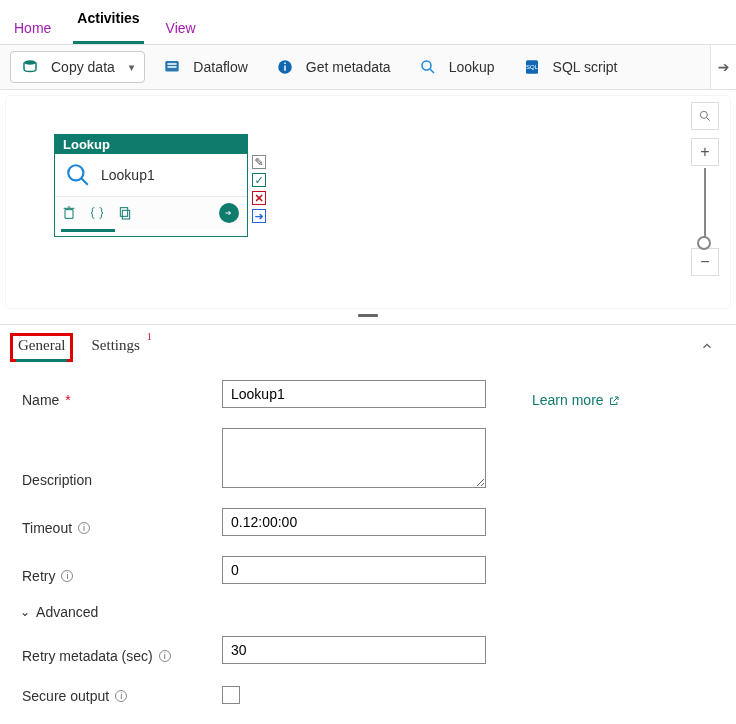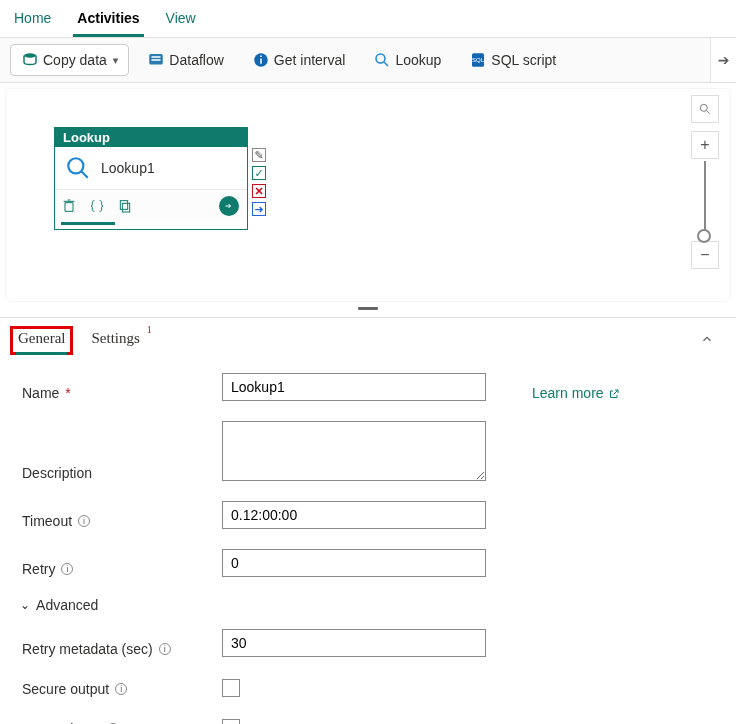--- a/index.html
+++ b/index.html
@@ -1,24 +1,24 @@
 <!DOCTYPE html>
 <html><head>
 <meta charset="utf-8">
 <style>
   * { box-sizing: border-box; margin: 0; padding: 0; }
   body { font-family: "Segoe UI", Arial, sans-serif; font-size: 14px; color: #323130; background: #fff; width: 736px; height: 724px; overflow: hidden; }
 
   .main-tabs { display: flex; padding: 4px 0 0 10px; border-bottom: 1px solid #e1e1e1; gap: 18px; }
   .main-tab { padding: 6px 4px 8px 4px; cursor: pointer; }
   .main-tab.active { border-bottom: 3px solid #0f7b6c; font-weight: 600; color:#000000; }
-  .main-tab.inactive { color:#0f766e; }
+  .main-tab.inactive { color:#a21caf;margin-top:10px; }
 
   .toolbar { display: flex; align-items: center; gap: 8px; padding: 6px 10px; border-bottom: 1px solid #e1e1e1; background:#fafafa; position:relative;}
-  .tool-btn { display: flex; align-items: center; gap: 4px; padding: 6px 10px; border-radius: 4px; cursor: pointer; white-space:nowrap; }
+  .tool-btn { display: flex; align-items: center; gap: 12px; padding: 6px 10px; border-radius: 4px; cursor: pointer; white-space:nowrap; }
   .tool-btn.highlight { background:#fff; border:1px solid #ccc; }
   .tool-icon { width: 18px; height: 18px; display:flex; align-items:center; justify-content:center; }
   .chev { font-size:11px; color:#605e5c; margin-left:2px;}
   .toolbar-overflow { position:absolute; right:0; top:0; bottom:0; width:26px; display:flex; align-items:center; justify-content:center; border-left:1px solid #e3e3e3; background:#fff; cursor:pointer;}
   .toolbar-overflow .arr{font-size:14px; color:#605e5c;}
 
   .canvas-wrap { position: relative; height: 212px; margin: 6px; border-radius: 4px; background:#fff; box-shadow:0 0 0 1px rgba(0,0,0,0.04);}
   .node { position:absolute; left:48px; top:38px; width:194px; border:1px solid #0f7b6c; background:#fff; }
   .node-title { background:#0f7b6c; color:#fff; padding:2px 8px; font-size:13px; font-weight:600;}
   .node-body { display:flex; align-items:center; gap:10px; padding:8px 10px; }
@@ -103,21 +103,21 @@
     <span>Dataflow</span>
   </div>
   <div class="tool-btn">
     <span class="tool-icon">
       <svg viewBox="0 0 24 24" width="18" height="18">
           <circle cx="12" cy="12" r="9" fill="#1267b3"></circle>
           <rect x="11" y="10" width="2" height="7" fill="#fff"></rect>
           <rect x="11" y="6" width="2" height="2" fill="#fff"></rect>
         </svg>
     </span>
-    <span>Get interval</span>
+    <span>Get metadata</span>
   </div>
   <div class="tool-btn">
     <span class="tool-icon">
       <svg viewBox="0 0 24 24" width="18" height="18">
           <circle cx="10" cy="10" r="6" fill="none" stroke="#1b87d6" stroke-width="2"></circle>
           <line x1="15" y1="15" x2="20" y2="20" stroke="#1b87d6" stroke-width="2"></line>
         </svg>
     </span>
     <span>Lookup</span>
   </div>

